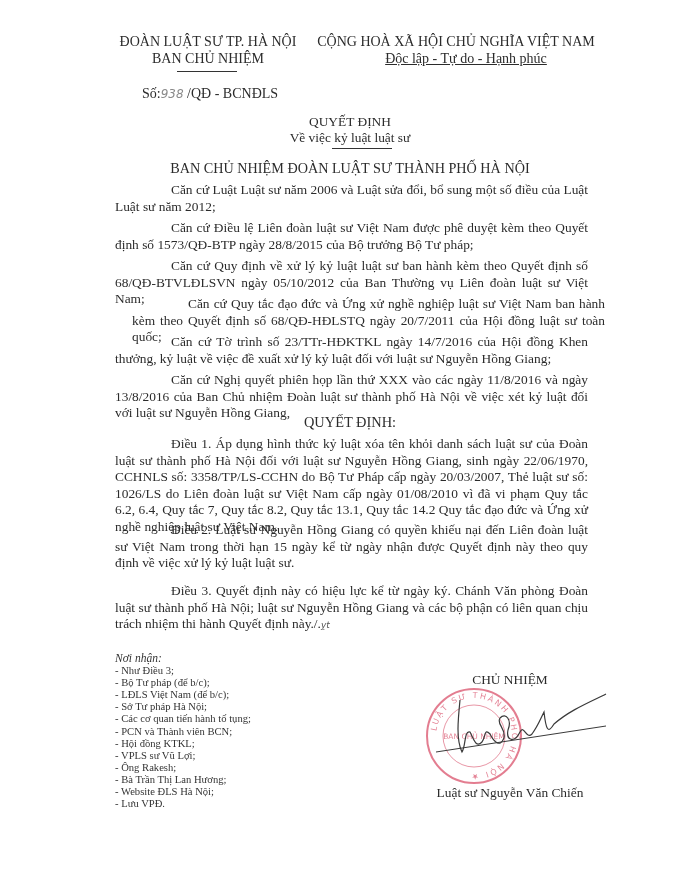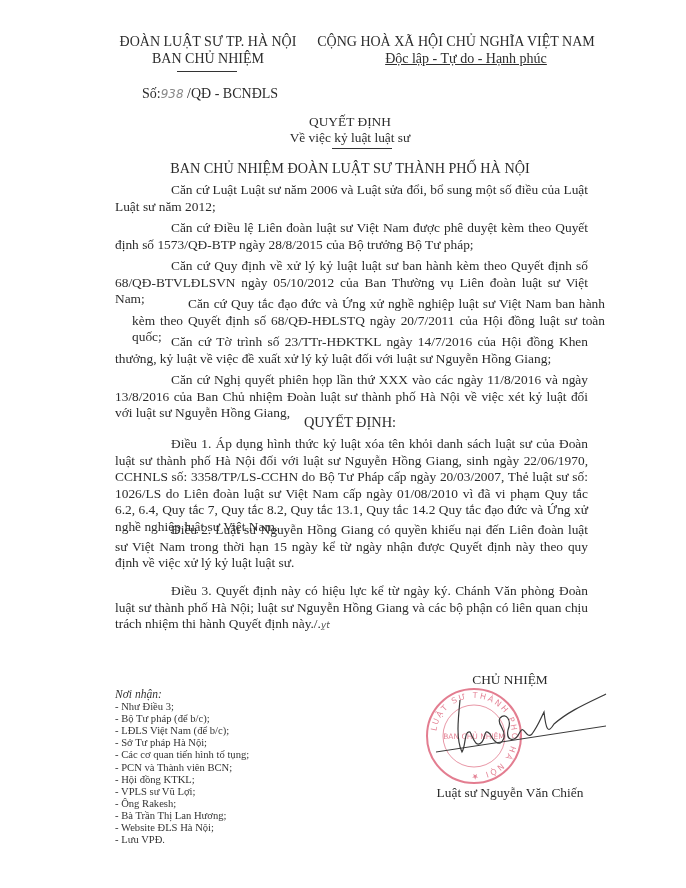--- a/index.html
+++ b/index.html
@@ -52,27 +52,27 @@
   <div class="para" style="top:296px;margin-left:17px;"><span class="ind"></span><span>Căn cứ Quy tắc đạo đức và Ứng xử nghề nghiệp luật sư Việt Nam ban hành kèm theo Quyết định số 68/QĐ-HĐLSTQ ngày 20/7/2011 của Hội đồng luật sư toàn quốc;</span></div>
   <div class="para" style="top:334px;"><span class="ind"></span><span>Căn cứ Tờ trình số 23/TTr-HĐKTKL ngày 14/7/2016 của Hội đồng Khen thưởng, kỷ luật về việc đề xuất xử lý kỷ luật đối với luật sư Nguyễn Hồng Giang;</span></div>
   <div class="para" style="top:372px;"><span class="ind"></span><span>Căn cứ Nghị quyết phiên họp lần thứ XXX vào các ngày 11/8/2016 và ngày 13/8/2016 của Ban Chủ nhiệm Đoàn luật sư thành phố Hà Nội về việc xét kỷ luật đối với luật sư Nguyễn Hồng Giang,</span></div>
 
   <div class="abs b c" style="left:100px; top:414px; width:500px; font-size:14.4px;">QUYẾT ĐỊNH:</div>
 
   <div class="para" style="top:436px;"><span class="ind"></span><span class="b">Điều 1</span><span>. </span><span>Áp dụng hình thức kỷ luật xóa tên khỏi danh sách luật sư của Đoàn luật sư thành phố Hà Nội đối với luật sư Nguyễn Hồng Giang, sinh ngày 22/06/1970, CCHNLS số: 3358/TP/LS-CCHN do Bộ Tư Pháp cấp ngày 20/03/2007, Thẻ luật sư số: 1026/LS do Liên đoàn luật sư Việt Nam cấp ngày 01/08/2010 vì đã vi phạm Quy tắc 6.2, 6.4, Quy tắc 7, Quy tắc 8.2, Quy tắc 13.1, Quy tắc 14.2 Quy tắc đạo đức và Ứng xử nghề nghiệp luật sư Việt Nam.</span></div>
   <div class="para" style="top:522px;"><span class="ind"></span><span class="b">Điều 2</span><span>. </span><span>Luật sư Nguyễn Hồng Giang có quyền khiếu nại đến Liên đoàn luật sư Việt Nam trong thời hạn 15 ngày kể từ ngày nhận được Quyết định này theo quy định về việc xử lý kỷ luật luật sư.</span></div>
   <div class="para" style="top:583px;"><span class="ind"></span><span class="b">Điều 3.</span><span> </span><span>Quyết định này có hiệu lực kể từ ngày ký. Chánh Văn phòng Đoàn luật sư thành phố Hà Nội; luật sư Nguyễn Hồng Giang và các bộ phận có liên quan chịu trách nhiệm thi hành Quyết định này./.</span><span class="hand" style="font-size:9px;">ỵt</span></div>
 
-  <div class="recv" style="top:688px;">
+  <div class="recv" style="top:652px;">
     <div class="b i" style="font-size:11.5px; margin-bottom:1px;">Nơi nhận:</div>
     <div>- Như Điều 3;</div>
     <div>- Bộ Tư pháp (để b/c);</div>
     <div>- LĐLS Việt Nam (để b/c);</div>
     <div>- Sở Tư pháp Hà Nội;</div>
-    <div>- Các cơ quan tiến hình tố tụng;</div>
+    <div>- Các cơ quan tiến hành tố tụng;</div>
     <div>- PCN và Thành viên BCN;</div>
     <div>- Hội đồng KTKL;</div>
     <div>- VPLS sư Vũ Lợi;</div>
     <div>- Ông Rakesh;</div>
     <div>- Bà Trần Thị Lan Hương;</div>
     <div>- Website ĐLS Hà Nội;</div>
     <div>- Lưu VPĐ.</div>
   </div>
 
   <div class="abs fs13 b c" style="left:410px; top:672px; width:200px;">CHỦ NHIỆM</div>

